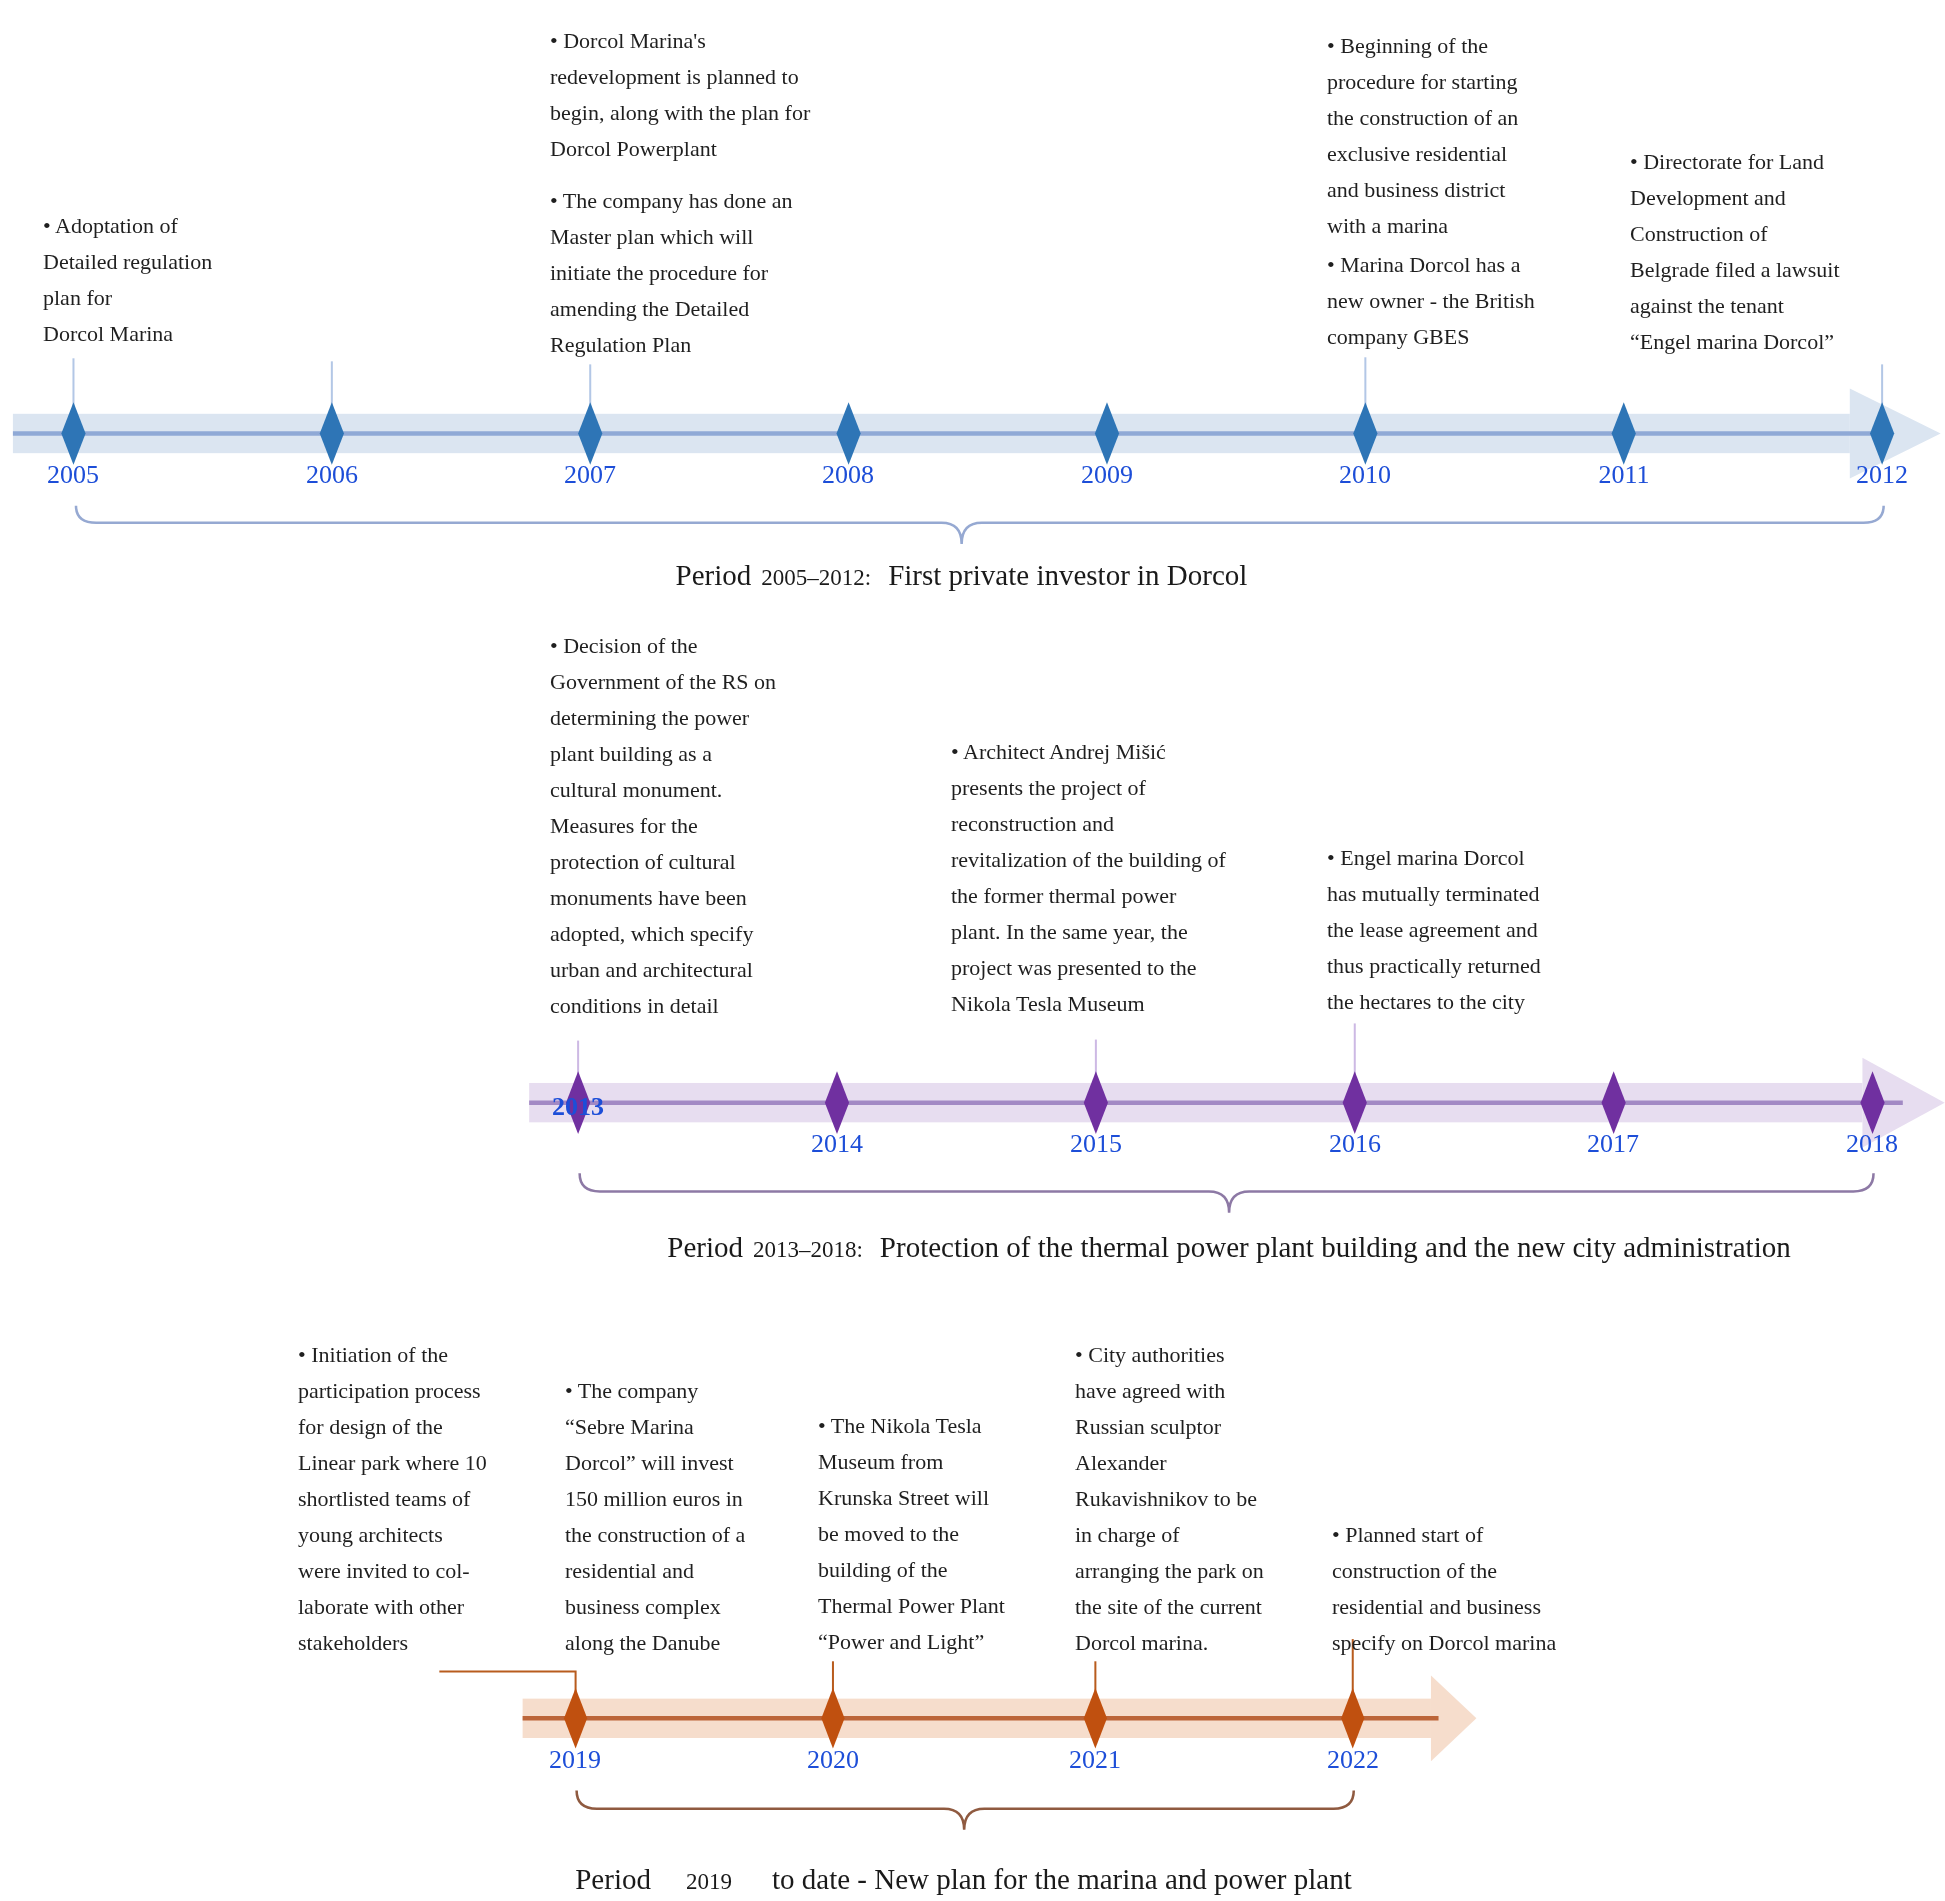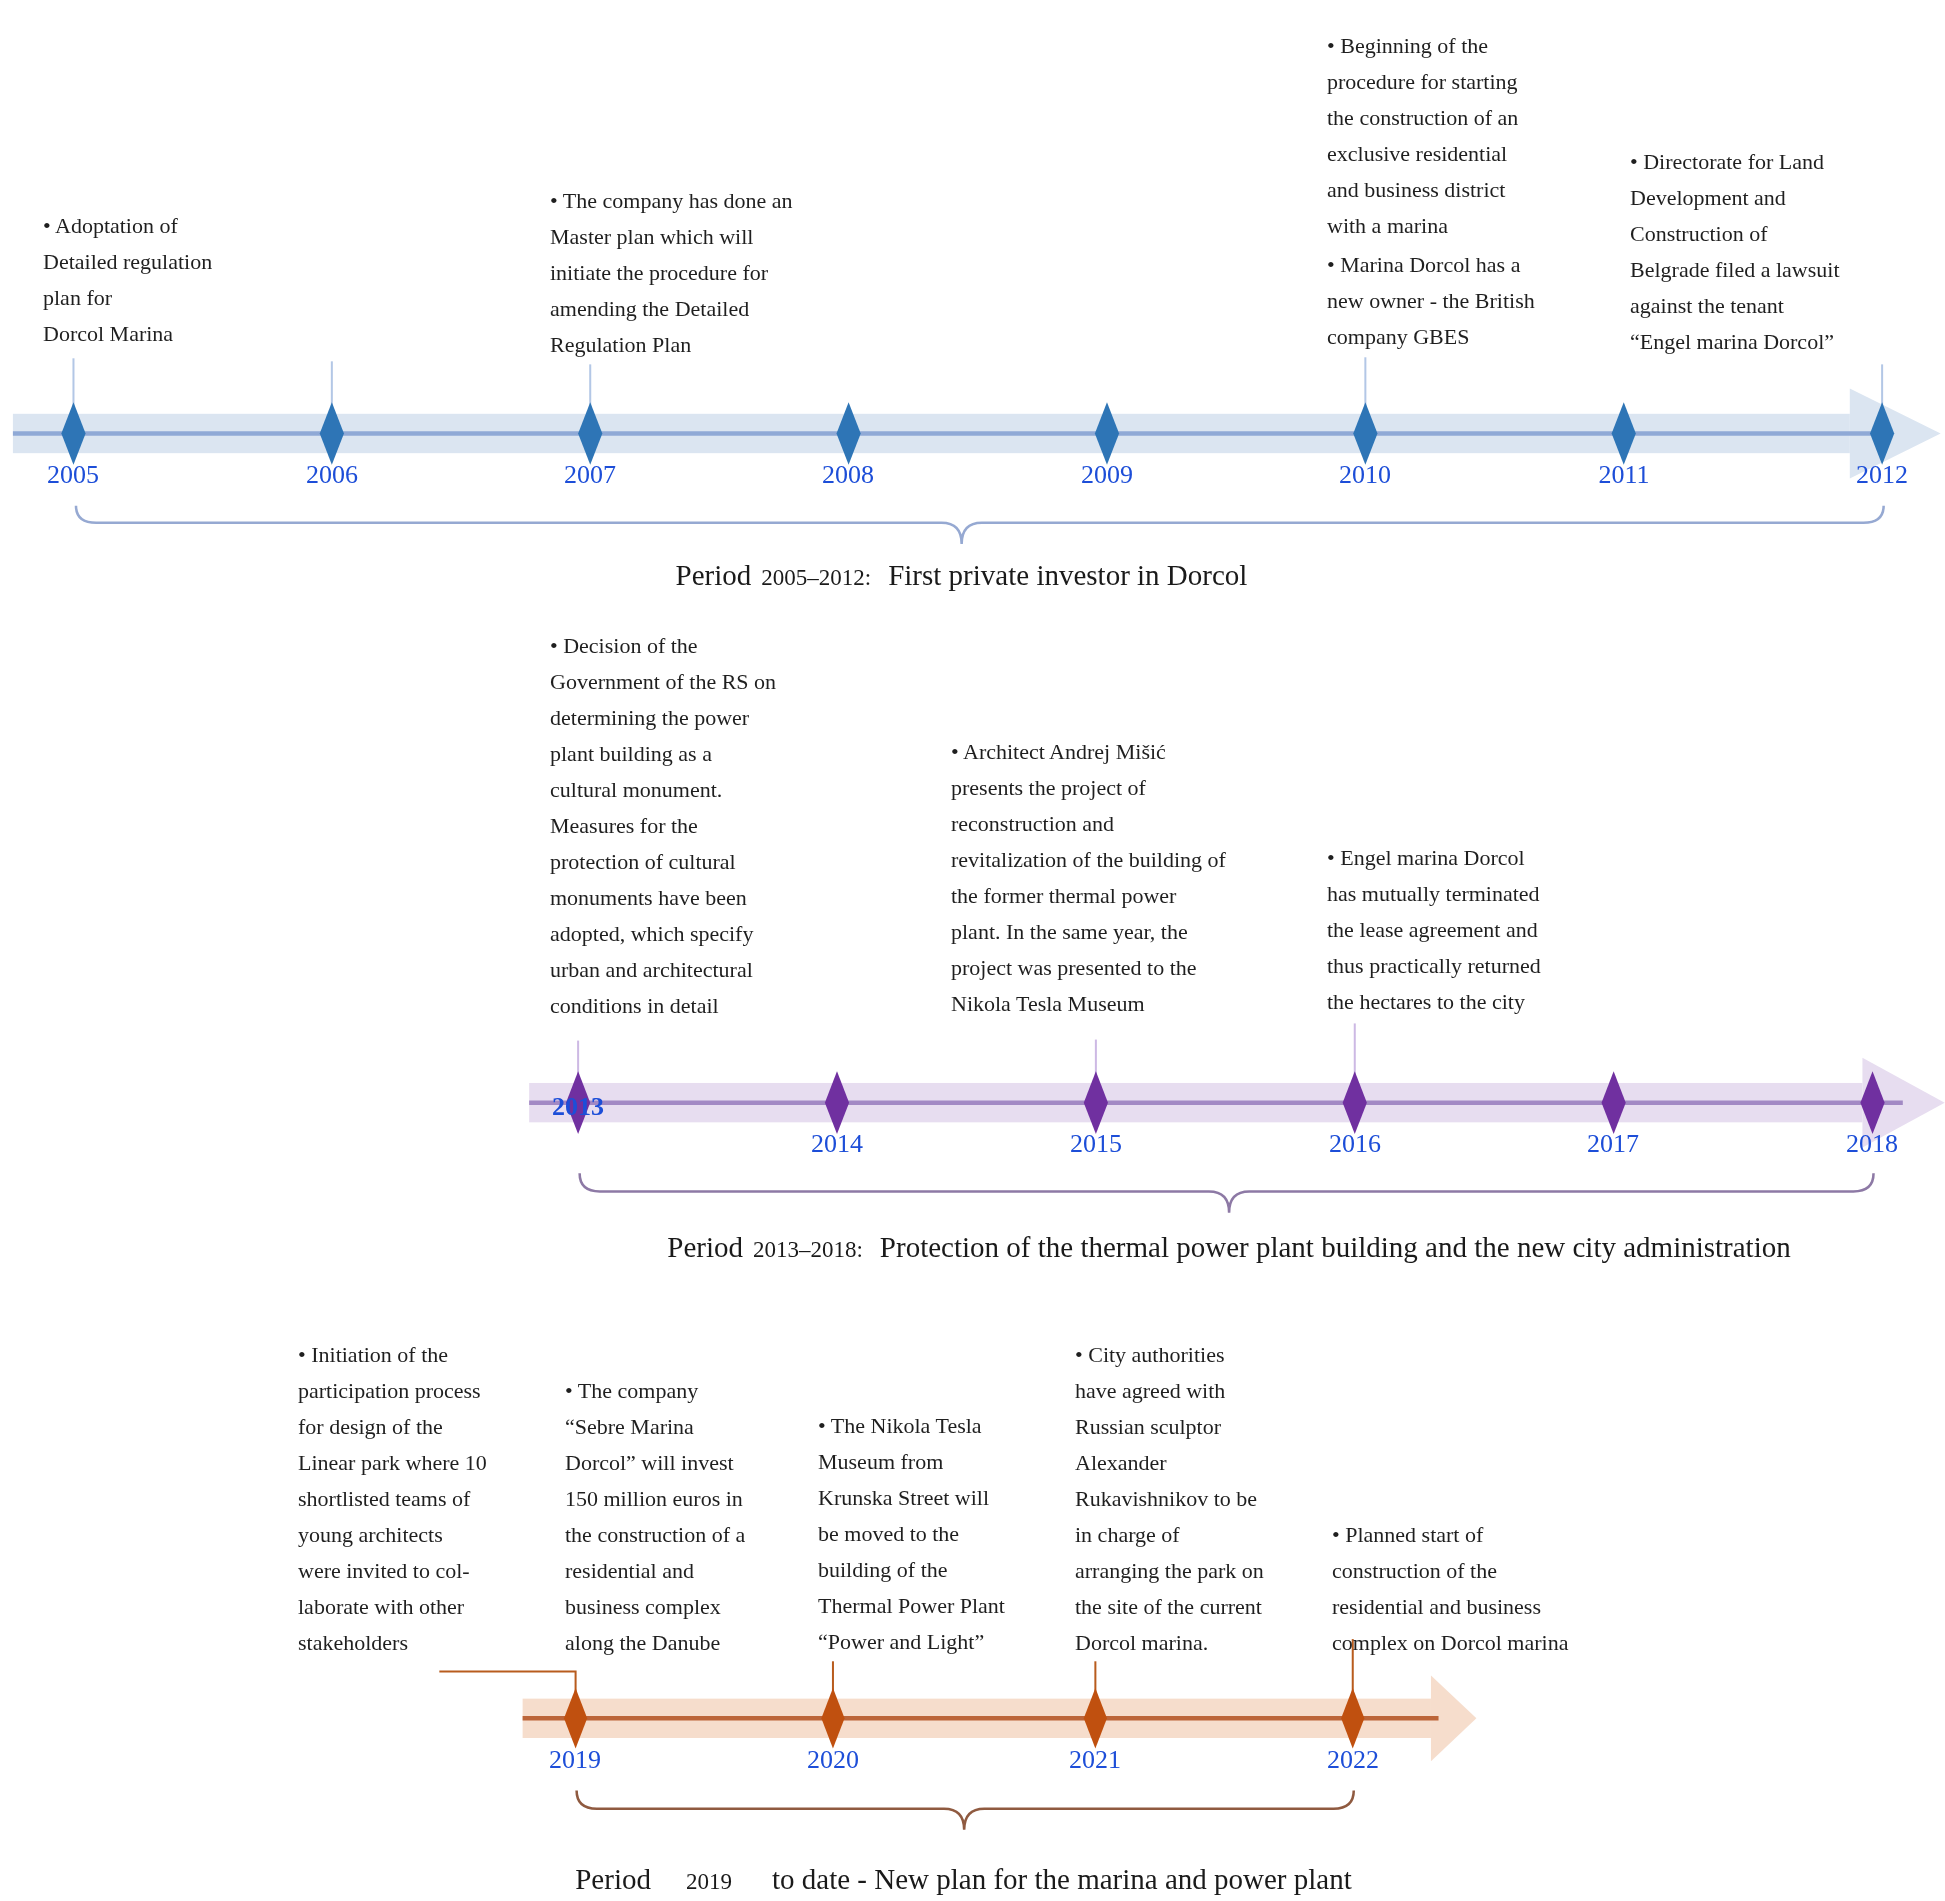--- a/index.html
+++ b/index.html
@@ -98,20 +98,24 @@
       <polygon points="2170,3345 2193,3405 2170,3465 2147,3405" fill="#c0500f"></polygon>
       <polygon points="2680,3345 2703,3405 2680,3465 2657,3405" fill="#c0500f"></polygon>
       <path d="M 1142 3548 Q 1142 3584 1182 3584 L 1870 3584 Q 1910 3584 1910 3626 Q 1910 3584 1950 3584 L 2642 3584 Q 2682 3584 2682 3548" fill="none" stroke-width="5" stroke="#8f5a40"></path>
     </g>
   </svg>
 
   <div class="event" style="left:43px;   top:208px; width:232px;">• Adoptation of
 Detailed regulation
 plan for
 Dorcol Marina</div>
+  <div class="event" style="left:550px; top:23px;  width:363px;">• Dorcol Marina's
+redevelopment is planned to
+begin, along with the plan for
+Dorcol Powerplant</div>
   <div class="event" style="left:1327px; top:28px;  width:313px;">• Beginning of the
 procedure for starting
 the construction of an
 exclusive residential
 and business district
 with a marina</div>
   <div class="event" style="left:550px; top:183px; width:363px;">• The company has done an
 Master plan which will
 initiate the procedure for
 amending the Detailed
@@ -204,21 +208,21 @@
 Russian sculptor
 Alexander
 Rukavishnikov to be
 in charge of
 arranging the park on
 the site of the current
 Dorcol marina.</div>
   <div class="event" style="left:1332px; top:1517px; width:333px;">• Planned start of
 construction of the
 residential and business
-complex on Dorcol marina</div>
+specify on Dorcol marina</div>
 
   <div class="year" style="left:575px; top:1745px;">2019</div>
   <div class="year" style="left:833px; top:1745px;">2020</div>
   <div class="year" style="left:1095px; top:1745px;">2021</div>
   <div class="year" style="left:1353px; top:1745px;">2022</div>
 
   <div class="period-label wide-gaps" style="left:459px; top:1863px; width:1009px;">
     <span class="prefix">Period</span><span class="range">2019</span><span class="title">to date - New plan for the marina and power plant</span>
   </div>
 

